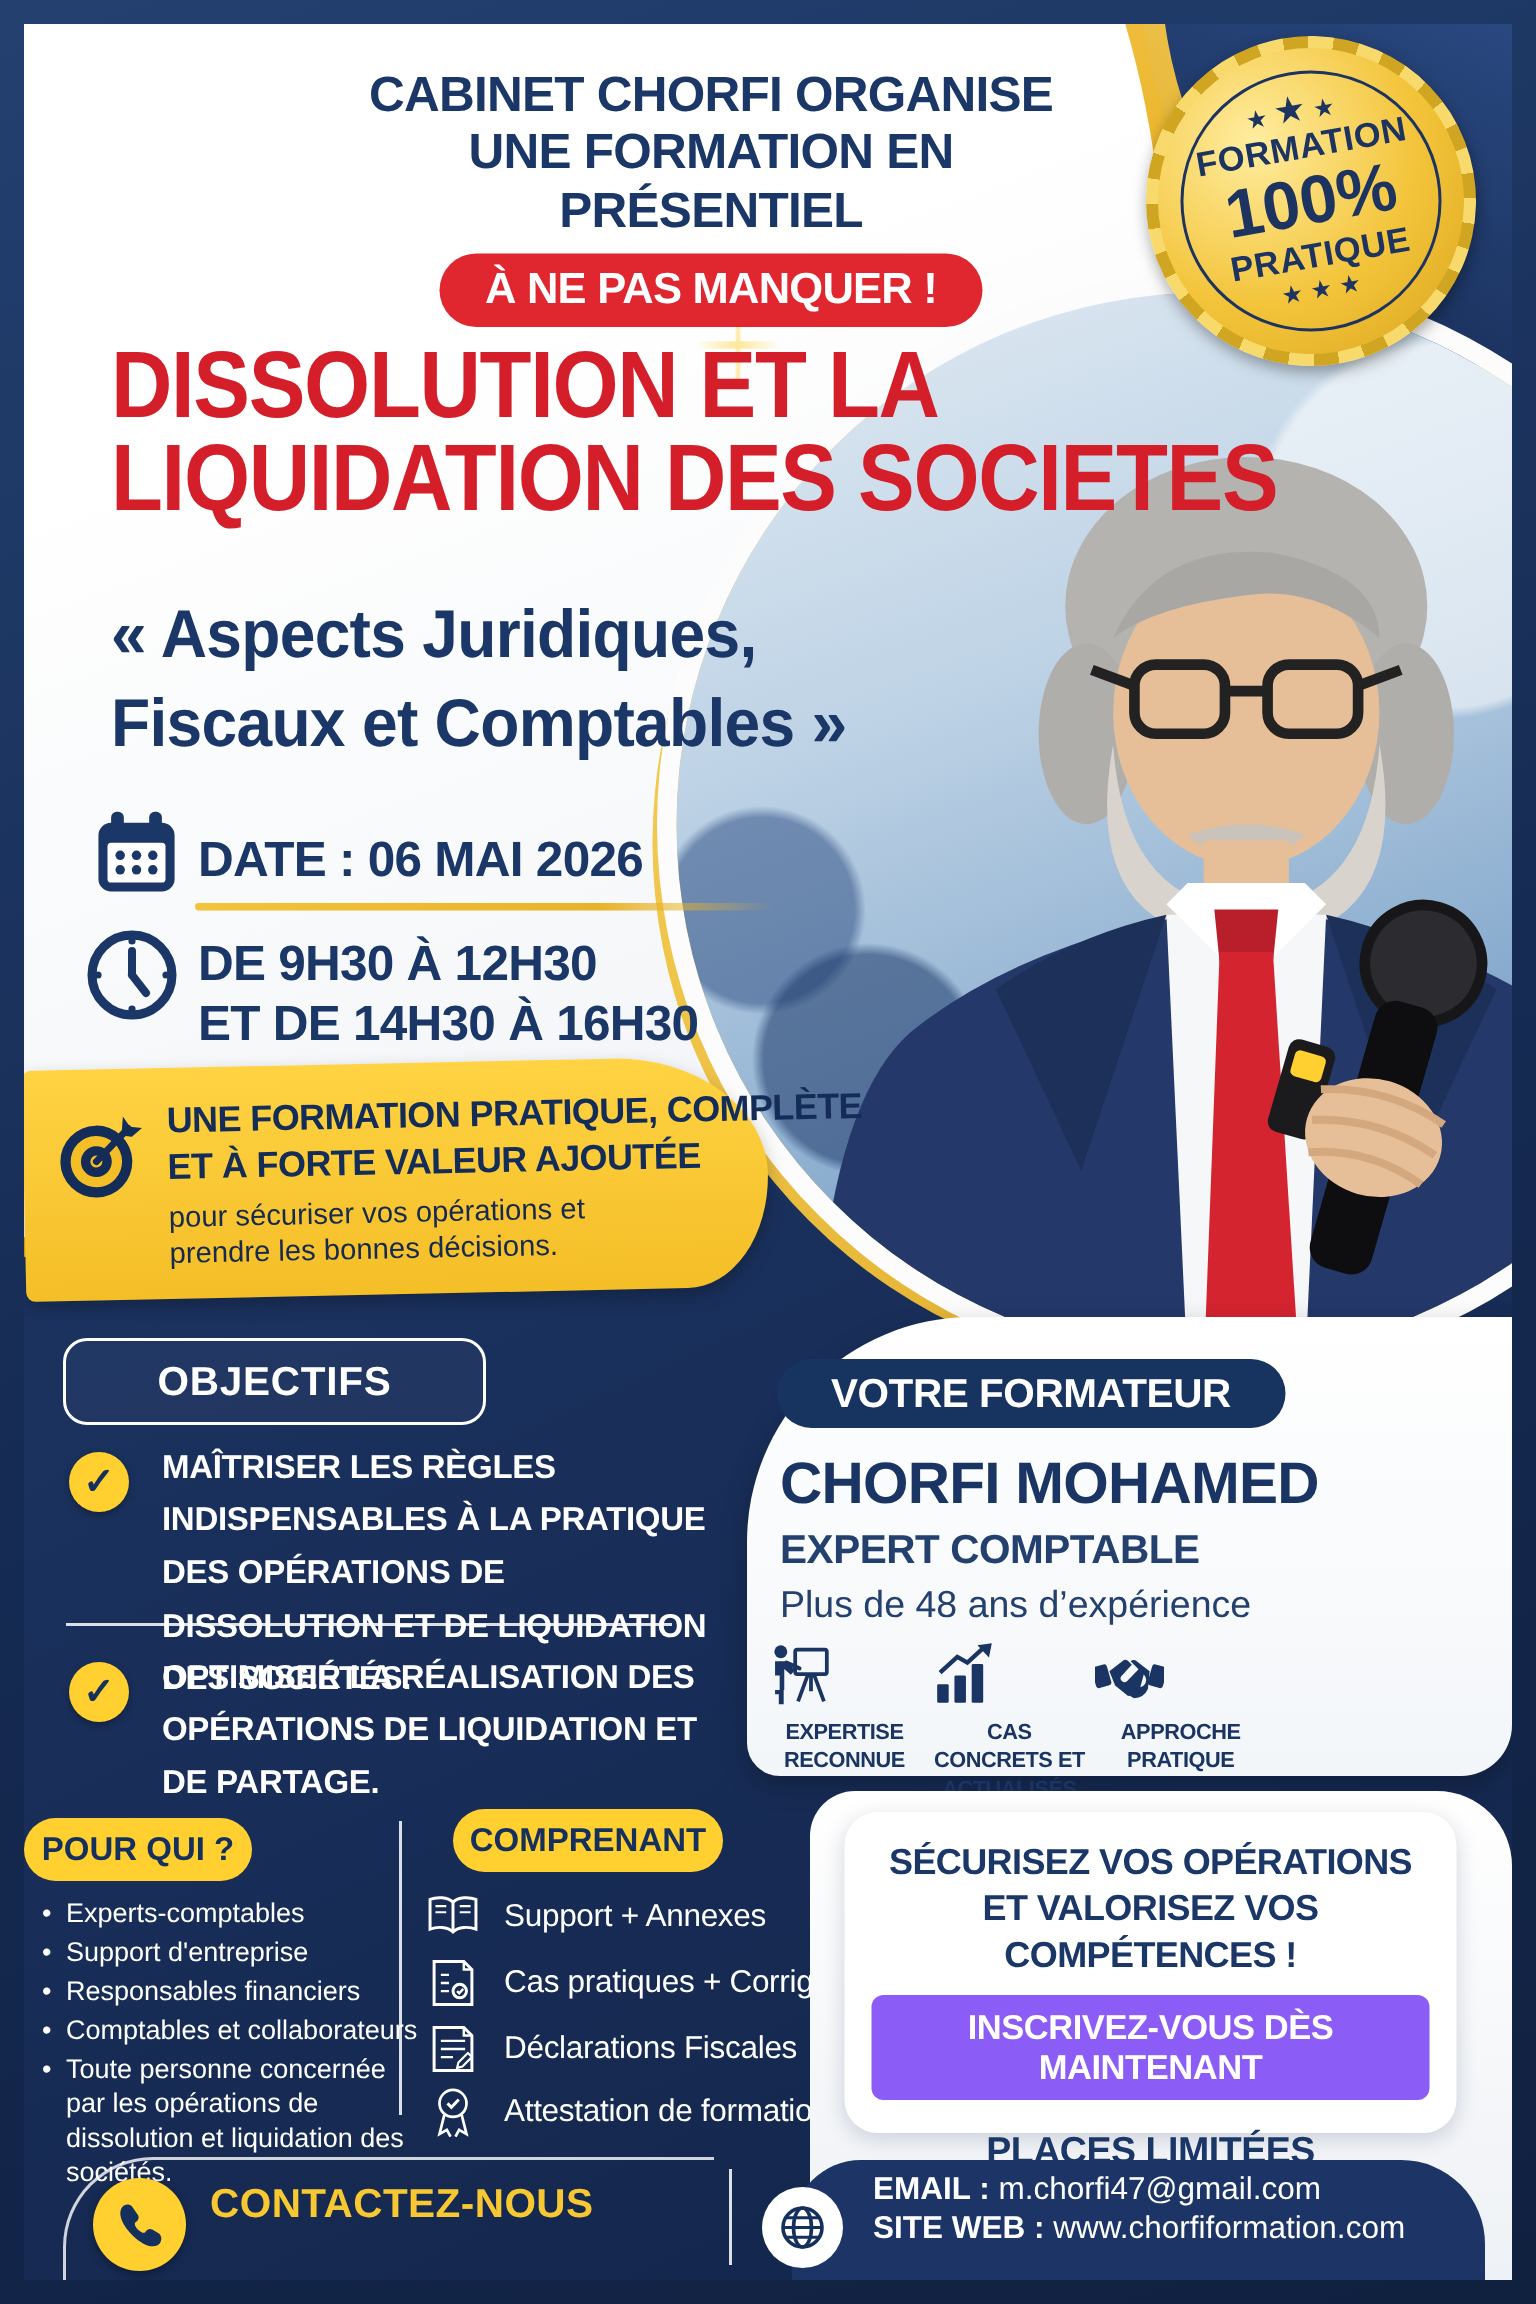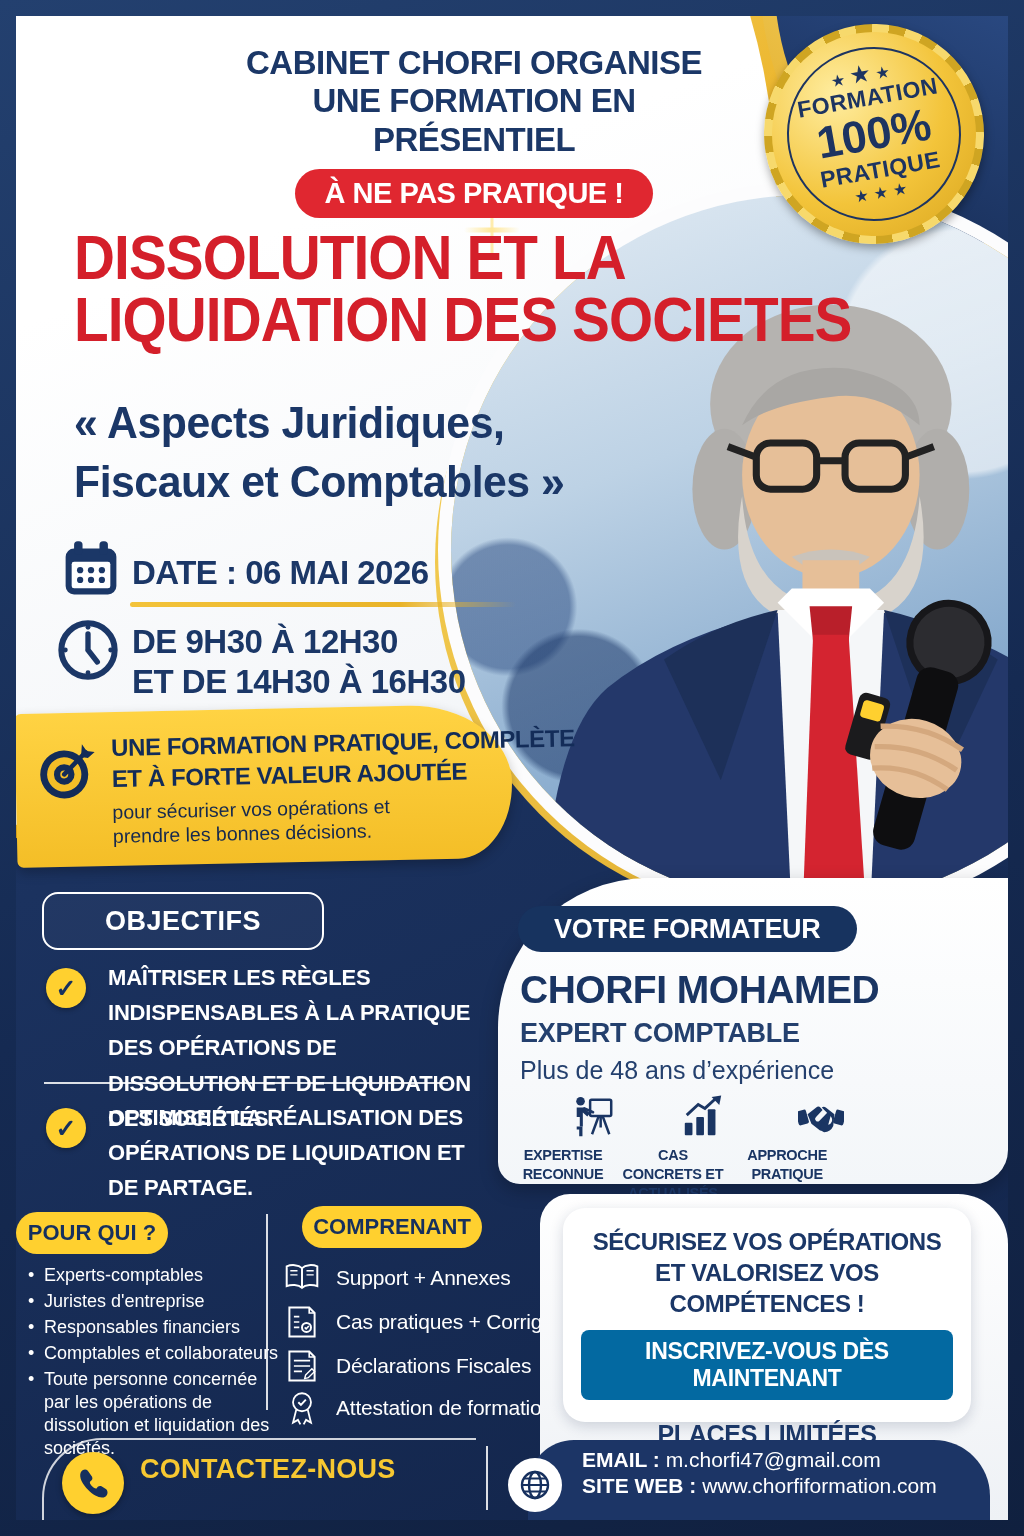--- a/index.html
+++ b/index.html
@@ -79,40 +79,40 @@
   .check{width:40px;height:40px;border-radius:50%;background:#ffd02f;color:#16305e;display:flex;align-items:center;justify-content:center;font-size:25px;font-weight:700;box-shadow:0 2px 5px rgba(0,0,0,.3);}
   .obj-item-text{font-size:22px;font-weight:700;color:#fff;line-height:1.6;letter-spacing:-.2px;width:372px;}
   .obj-divider{left:28px;top:1066px;width:404px;height:2px;background:rgba(255,255,255,.85);}
 
   
   .trainer-pill{left:502px;top:890px;height:46px;background:#17335f;border-radius:23px;display:flex;align-items:center;padding:0 36px;color:#fff;font-size:27px;font-weight:700;letter-spacing:-.3px;}
   .trainer-name{left:504px;top:952px;font-size:39px;font-weight:700;color:#1a3563;letter-spacing:-.5px;}
   .trainer-role{left:504px;top:1002px;font-size:27px;font-weight:700;color:#24406e;letter-spacing:-.3px;}
   .trainer-exp{left:504px;top:1040px;font-size:25px;font-weight:400;color:#24406e;}
   .trainer-badges{left:494px;top:1078px;width:492px;display:grid;grid-template-columns:1fr 1fr 1.08fr 1.45fr;column-gap:4px;}
-  .tb{display:flex;flex-direction:column;align-items:flex-end;text-align:center;color:#1a3563;}
+  .tb{display:flex;flex-direction:column;align-items:flex-start;text-align:center;color:#1a3563;}
   .tb svg{width:46px;height:46px;}
   .tb .lbl{margin-top:6px;font-size:14.5px;font-weight:700;line-height:1.3;letter-spacing:-.3px;}
 
   
   .aud-pill{left:0;top:1196px;width:152px;height:42px;background:#ffd02f;border-radius:22px;display:flex;align-items:center;justify-content:center;color:#16305e;font-size:22px;font-weight:700;}
   .aud-list{left:10px;top:1248px;width:260px;color:#fff;font-size:18px;font-weight:400;line-height:1.28;}
   .aud-list .it{position:relative;padding-left:18px;margin-bottom:3px;}
   .aud-list .it::before{content:"•";position:absolute;left:2px;top:0;color:#fff;}
   .list-vdivider{left:250px;top:1198px;width:2px;height:196px;background:rgba(255,255,255,.85);}
 
   
   .inc-pill{left:286px;top:1190px;width:180px;height:42px;background:#ffd02f;border-radius:22px;display:flex;align-items:center;justify-content:center;color:#16305e;font-size:22px;font-weight:700;}
   .inc-row{position:absolute;left:268px;display:flex;align-items:center;}
   .inc-row svg{width:36px;height:36px;flex:none;}
   .inc-row .lbl{margin-left:16px;color:#fff;font-size:21px;font-weight:400;letter-spacing:-.2px;white-space:nowrap;}
 
   
   .cta-card .c1{margin-top:18px;font-size:24px;font-weight:700;color:#1b3767;line-height:1.3;letter-spacing:-.4px;}
-  .cta-button{margin:10px auto 0;width:372px;background:#0369a1;border-radius:8px;color:#fff;font-size:23px;font-weight:700;padding:8px 0;letter-spacing:-.3px;}
+  .cta-button{margin:10px auto 0;width:372px;background:#8b5cf6;border-radius:8px;color:#fff;font-size:23px;font-weight:700;padding:8px 0;letter-spacing:-.3px;}
   .cta-note{margin-top:20px;font-size:25px;font-weight:700;color:#1b3767;letter-spacing:-.3px;}
   .cta-tagline{margin-top:8px;font-family:"DejaVu Serif",serif;font-style:italic;font-weight:700;font-size:22px;color:#1b3767;}
   .cta-swoosh{margin:6px auto 0;width:270px;height:7px;border-radius:50%;background:linear-gradient(90deg,rgba(244,190,39,0),#f4be27 30%,#f4be27 70%,rgba(244,190,39,0));transform:rotate(-2deg);}
 
   
   .phone-badge{left:46px;top:1436px;width:62px;height:62px;border-radius:50%;background:#ffd02f;display:flex;align-items:center;justify-content:center;box-shadow:0 2px 6px rgba(0,0,0,.35);}
   .phone-badge svg{width:34px;height:34px;}
   .contact-heading{left:124px;top:1438px;font-size:27px;font-weight:700;color:#f7c831;letter-spacing:.3px;}
   .gsm-line{left:124px;top:1472px;font-size:19px;font-weight:700;color:#fff;white-space:nowrap;letter-spacing:.2px;}
   .globe-badge{left:492px;top:1442px;width:54px;height:54px;border-radius:50%;background:#fff;display:flex;align-items:center;justify-content:center;}
@@ -167,21 +167,21 @@
           <path d="M120 150 q12 -4 24 0 M120 156 q12 -4 24 0 M121 162 q11 -4 22 0" stroke="#d4a87e" stroke-width="1.5" fill="none"></path>
         </g>
       </svg>
     </div>
     <div class="abs flare"></div>
 
 
     <div class="abs header-block">
       <div class="h1">CABINET CHORFI ORGANISE</div>
       <div class="h2">UNE FORMATION EN PRÉSENTIEL</div>
-      <div class="alert-pill">À NE PAS PRATIQUE !</div>
+      <div class="alert-pill">À NE PAS MANQUER !</div>
     </div>
 
     <div class="abs badge">
       <div class="scallop"></div>
       <div class="face"></div>
       <div class="ring"></div>
       <div class="txt">
         <div class="stars"><span>★</span><span class="big">★</span><span>★</span></div>
         <div class="b1">FORMATION</div>
         <div class="b2">100%</div>
@@ -289,21 +289,21 @@
           <path d="M10 21 L19 14 a3.4 3.4 0 0 1 4.6 .4 l2 2.2 -7 7.6 a2.6 2.6 0 0 0 3.8 3.6 l8.6-8.8 3.4 2.6 -3 11 a13 13 0 0 1-8.4 5.6 L14 31 Z"></path>
           <path d="M38 21 L29 14 a3.4 3.4 0 0 0-4.2 0 l9.4 9.6 a5 5 0 0 1-7.2 7 l-1.8-1.8 -2.6 8.4 4.6 2.6 a11 11 0 0 0 9.6-6.4 Z"></path>
         </svg>
         <div class="lbl">APPROCHE PRATIQUE</div>
       </div>
     </div>
 
     <div class="abs aud-pill">POUR QUI ?</div>
     <div class="abs aud-list">
       <div class="it">Experts-comptables</div>
-      <div class="it">Juristes d'entreprise</div>
+      <div class="it">Support d'entreprise</div>
       <div class="it">Responsables financiers</div>
       <div class="it">Comptables et collaborateurs</div>
       <div class="it">Toute personne concernée par les opérations de dissolution et liquidation des sociétés.</div>
     </div>
     <div class="abs list-vdivider"></div>
 
     <div class="abs inc-pill">COMPRENANT</div>
     <div class="inc-row" style="top:1244px;">
       <svg viewBox="0 0 40 36" fill="none" stroke="#fff" stroke-width="2.2">
         <path d="M20 7 C16 3 8 3 3 5 V27 C8 25 16 25 20 29 C24 25 32 25 37 27 V5 C32 3 24 3 20 7 Z"></path>

